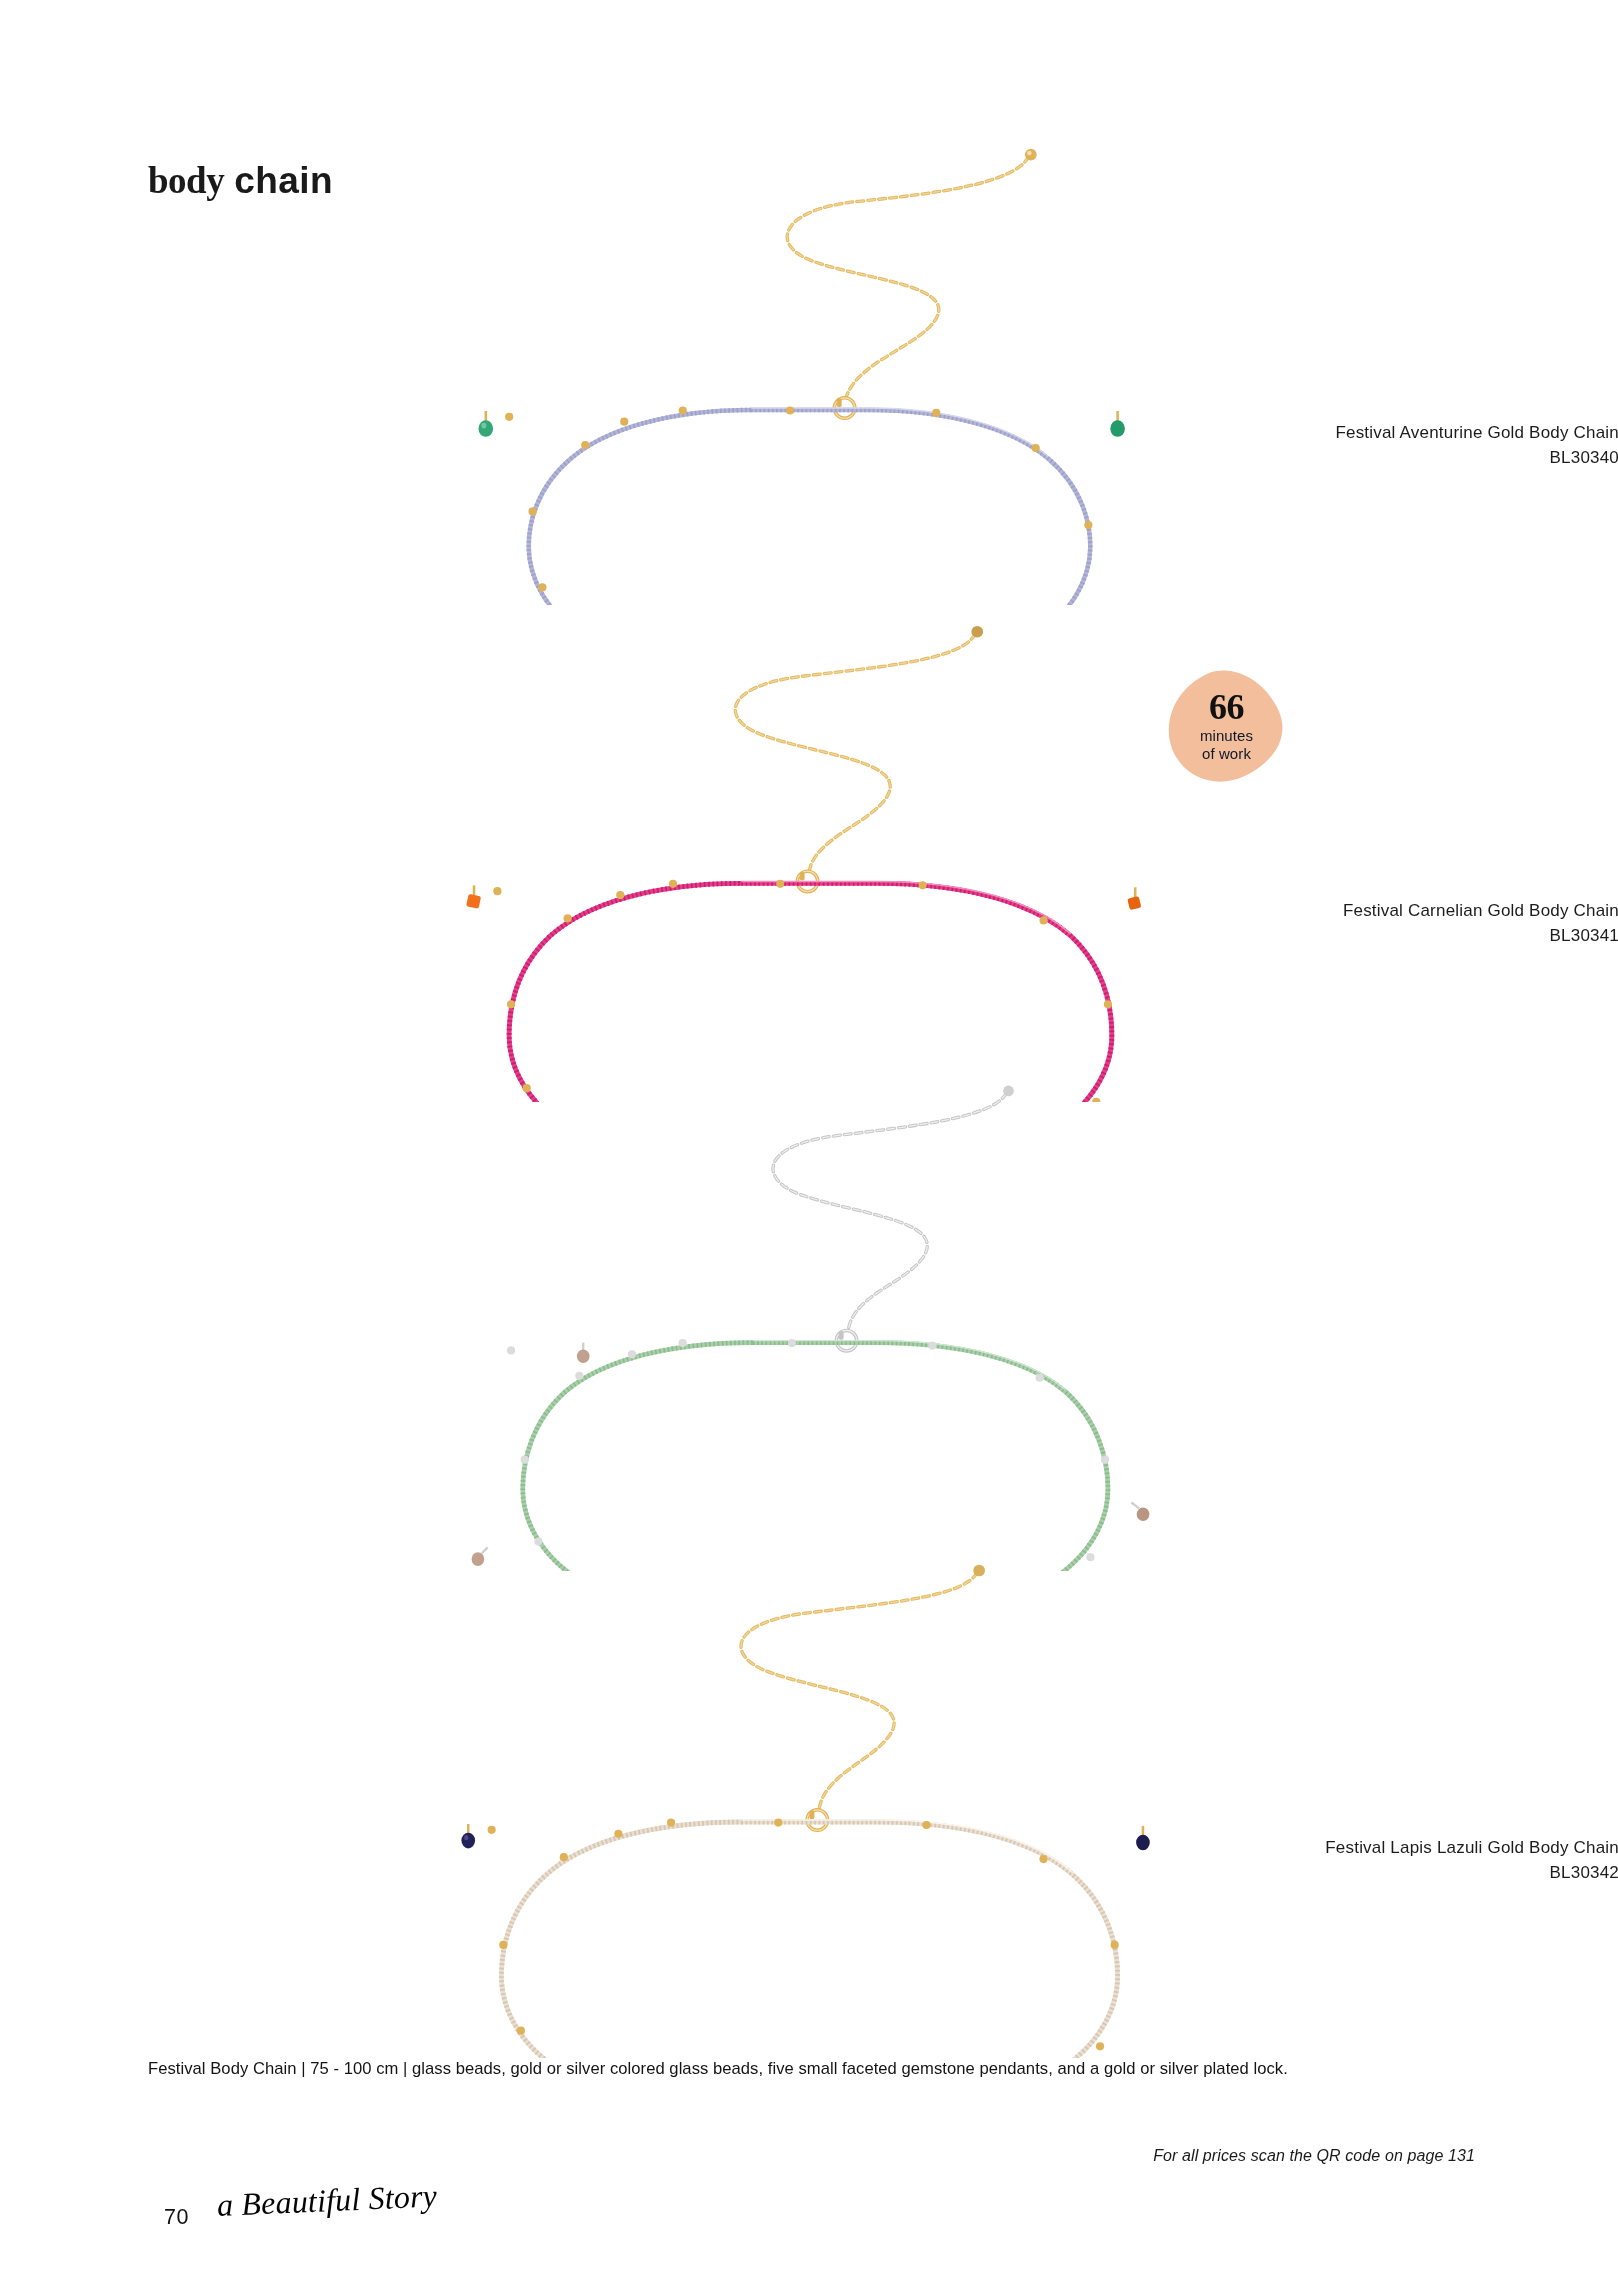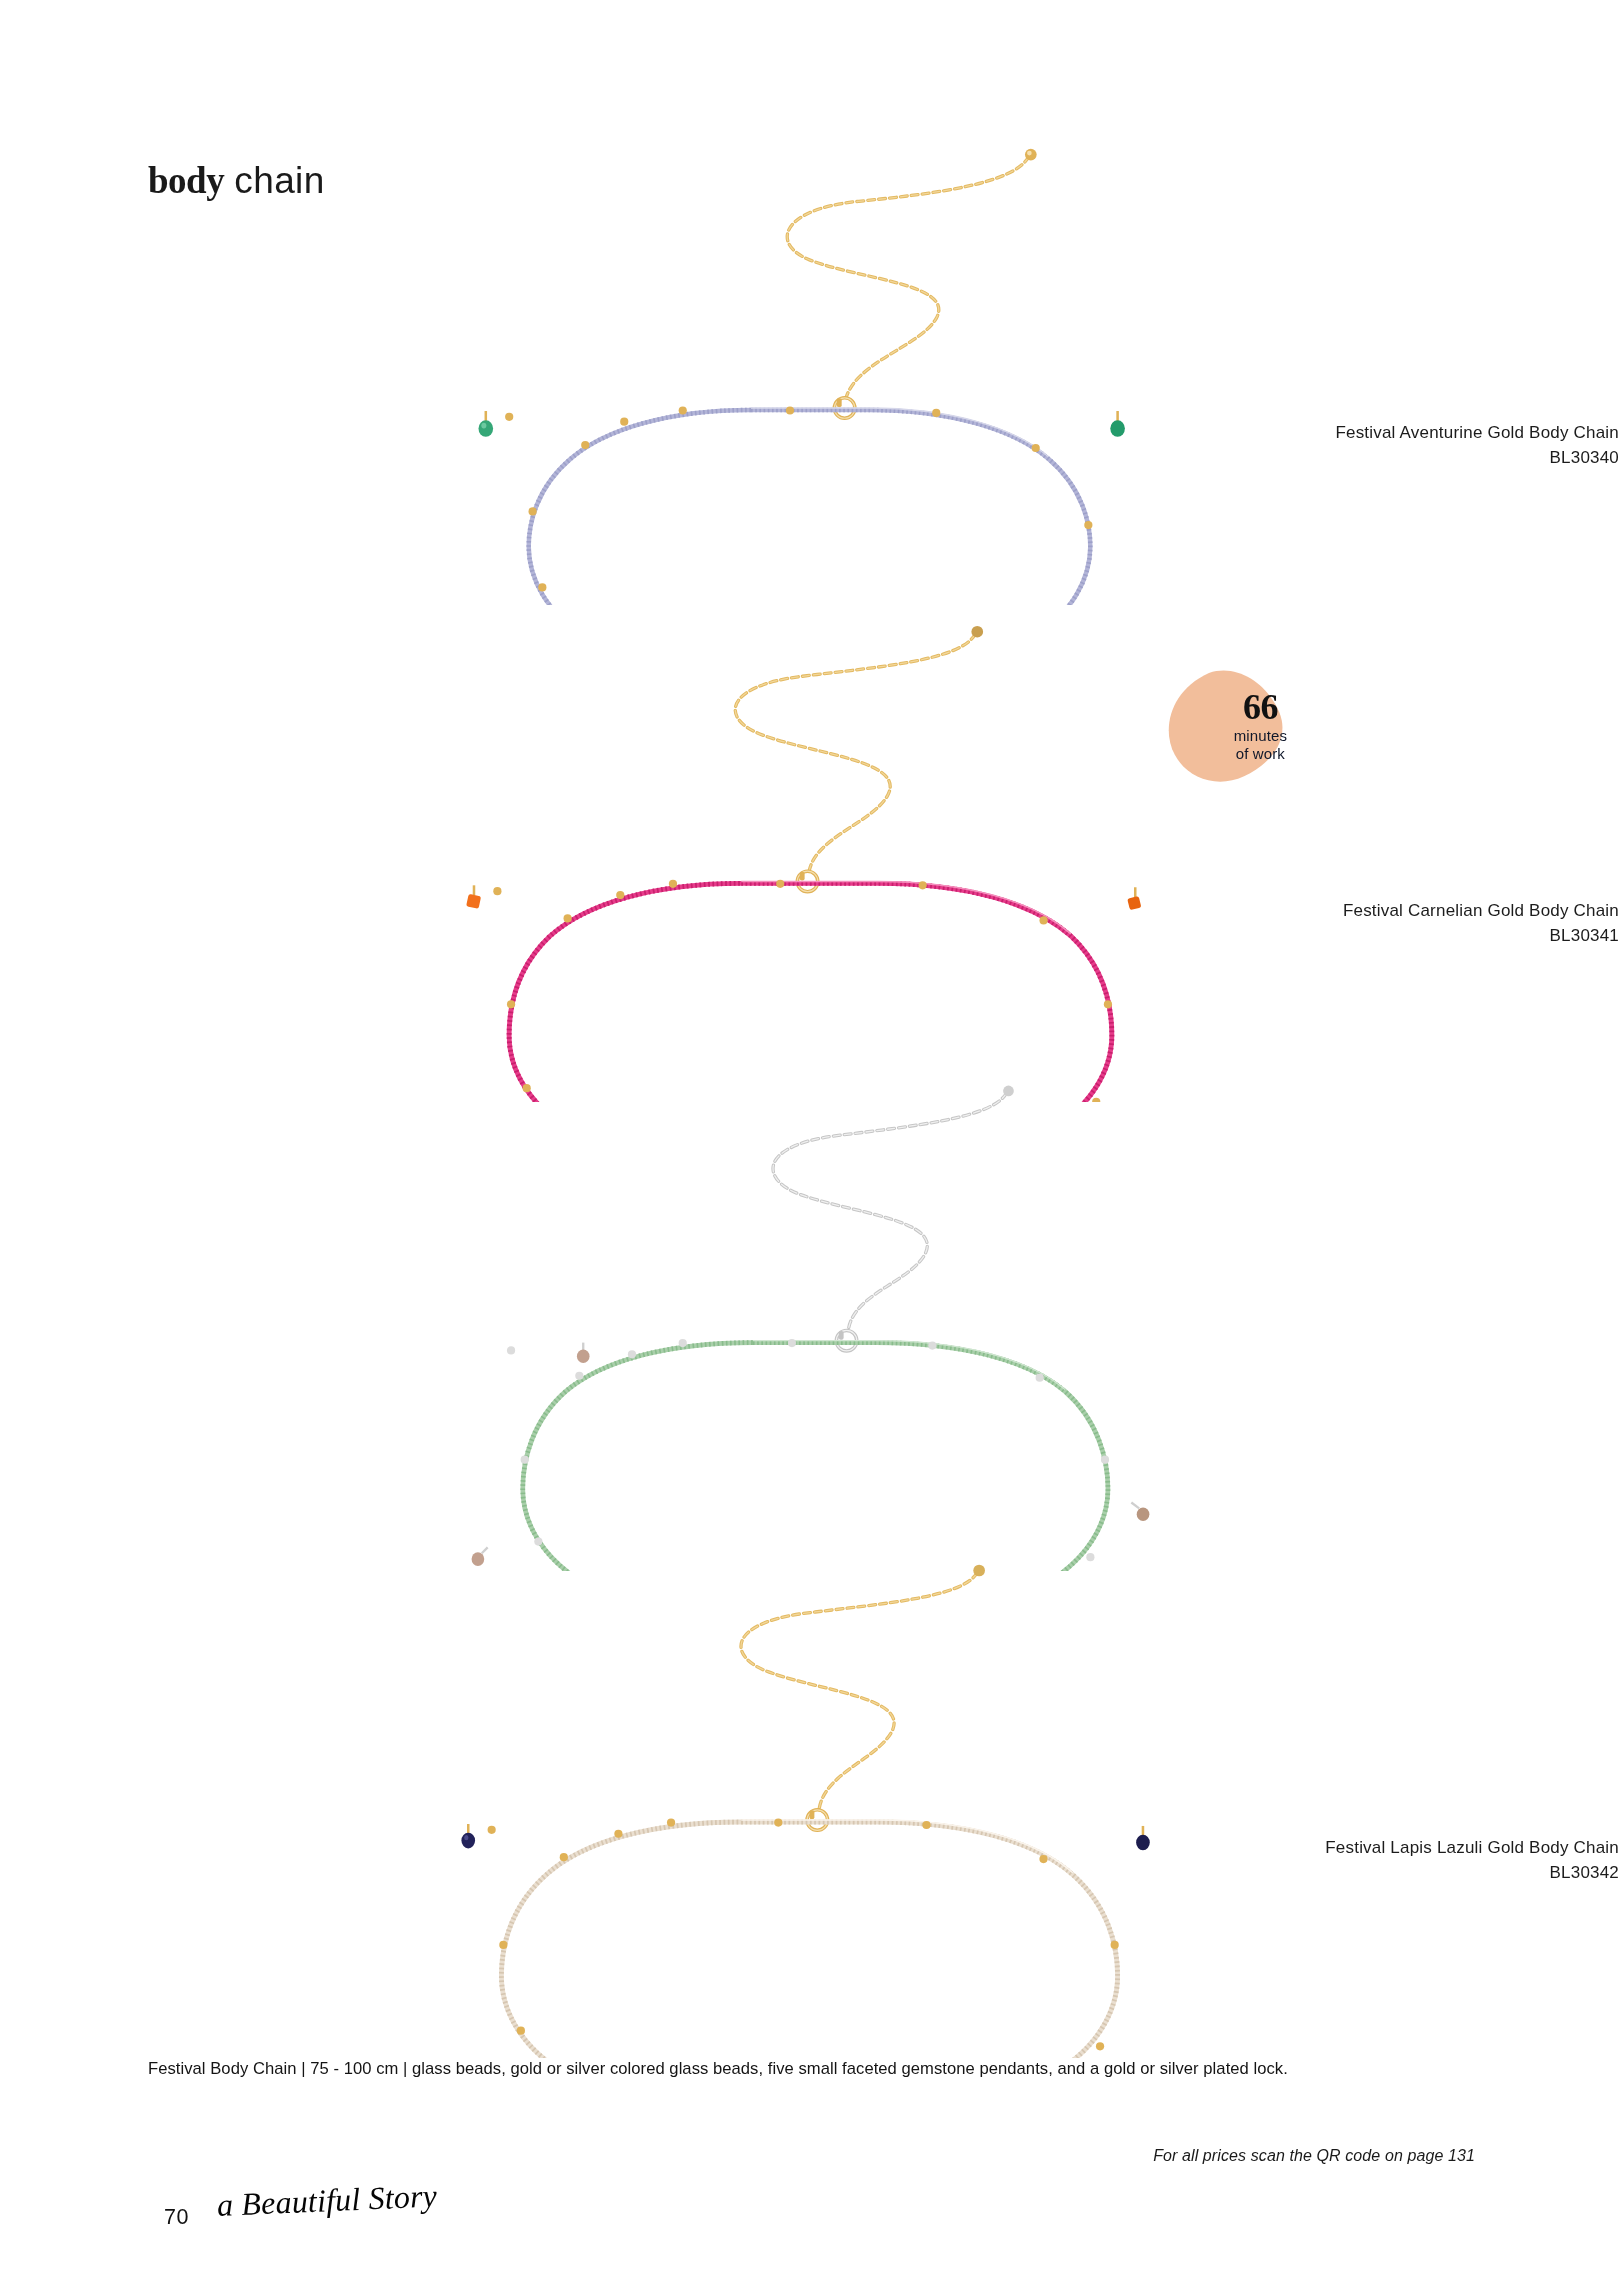--- a/index.html
+++ b/index.html
@@ -15,39 +15,39 @@
   .page-title{
     position:absolute;left:148px;top:159px;
     font-size:37px;letter-spacing:-0.2px;white-space:nowrap;
   }
   .page-title .t-bold{
     font-family:"Liberation Serif", serif;
     font-weight:700;letter-spacing:-0.5px;
   }
   .page-title .t-light{
     font-family:"Liberation Sans", sans-serif;
-    font-weight:400;letter-spacing:0.4px;
+    font-weight:700;letter-spacing:0.4px;
   }
 
   
   .product{position:absolute;left:0;width:1619px;}
   .product-art{position:relative;width:1619px;}
   .product-art svg{display:block;width:1619px;}
   .caption{
     position:absolute;left:0;width:1619px;text-align:right;
     font-size:17px;line-height:1.48;font-weight:400;
     color:#1c1c1c;letter-spacing:0.2px;
     pointer-events:none;
   }
   .caption .sku{display:block;padding-left:46px;}
 
   
   .badge{
     position:absolute;left:1166px;top:669px;width:121px;height:113px;
-    display:flex;flex-direction:column;align-items:flex-end;justify-content:center;
+    display:flex;flex-direction:column;align-items:center;justify-content:center;
   }
   .badge-blob{position:absolute;inset:0;}
   .badge-txt{position:relative;text-align:center;line-height:1.0;}
   .badge-num{
     font-family:"Liberation Serif", serif;font-weight:700;
     font-size:36px;letter-spacing:-0.5px;display:block;color:#111;
     margin-bottom:2px;
   }
   .badge-l1,.badge-l2{
     display:block;font-size:15px;font-weight:300;color:#0f172a;

